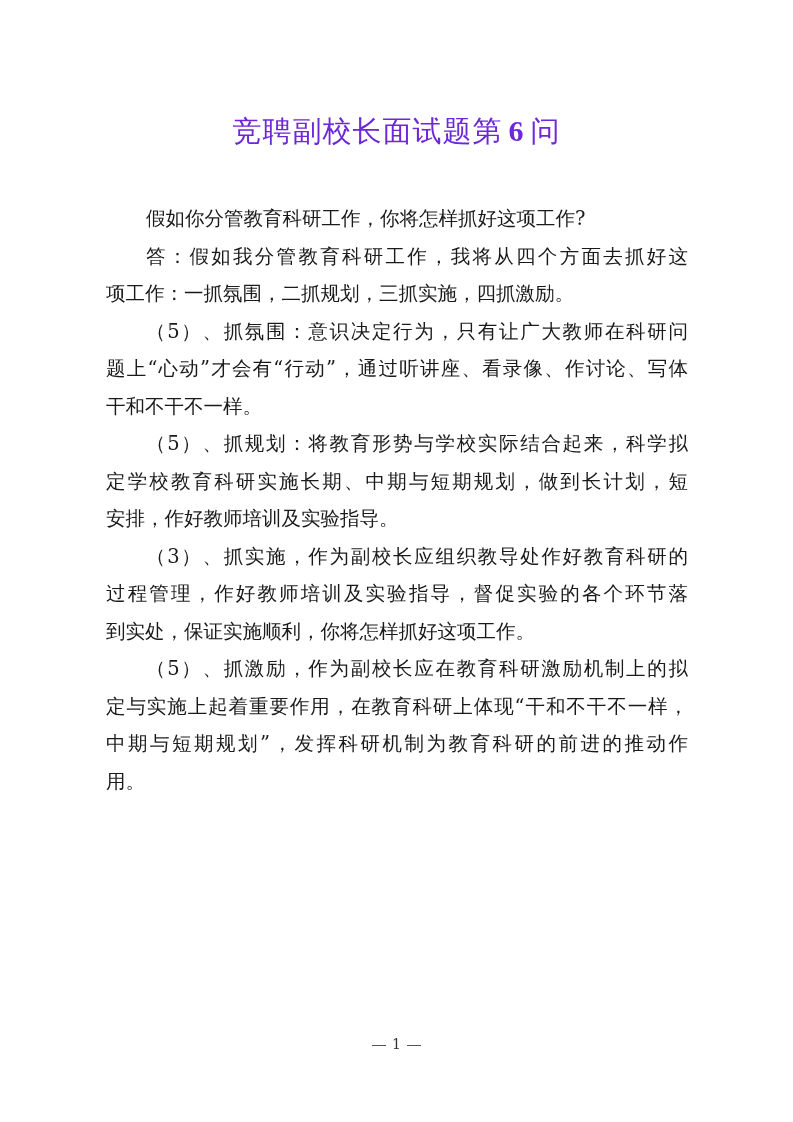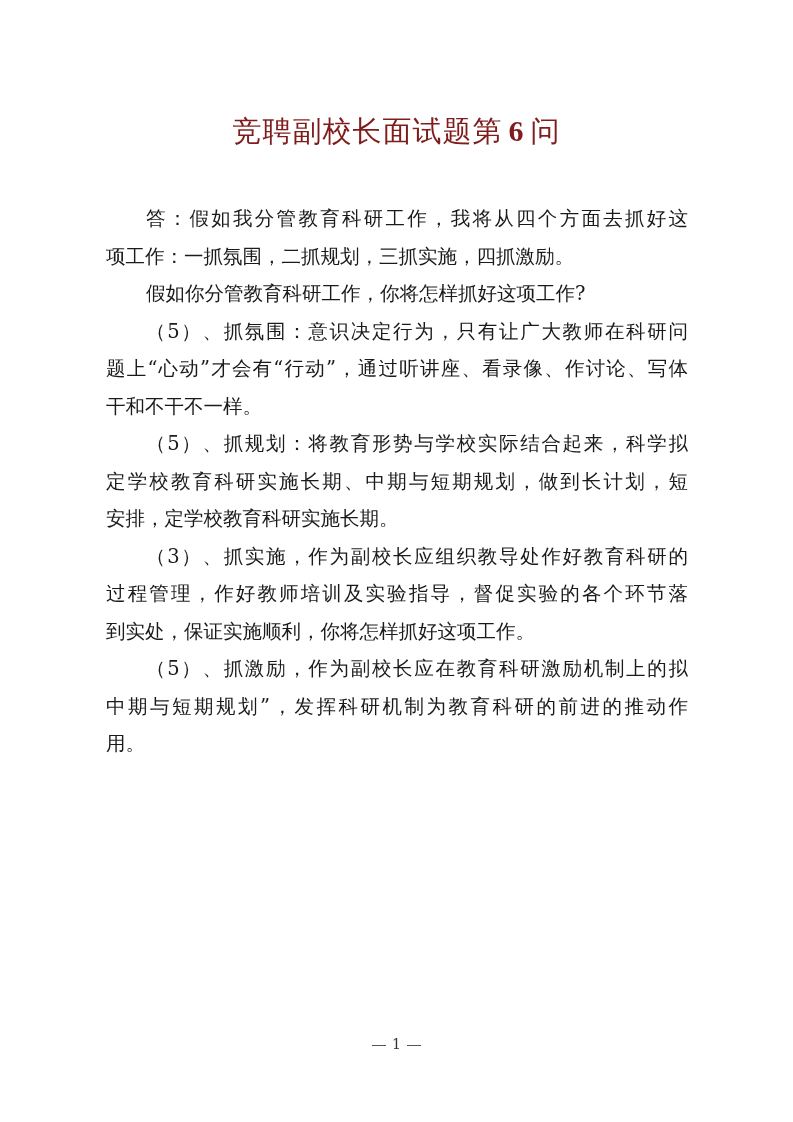--- a/index.html
+++ b/index.html
@@ -25,21 +25,21 @@
     .title {
       position: absolute;
       top: 112px;
       left: 0;
       width: 793px;
       text-align: center;
       font-family: "DejaVu Sans", "Liberation Sans", sans-serif;
       font-size: 29px;
       font-weight: normal;
       letter-spacing: 1px;
-      color: #7f1d1d;
+      color: #6d28d9;
       margin: 0;
     }
     .title .num {
       font-family: "Liberation Serif", "DejaVu Serif", serif;
       font-weight: bold;
       font-size: 30px;
       margin: 0 6px;
     }
     .body-text {
       position: absolute;
@@ -83,48 +83,49 @@
 </head>
 <body>
 
 <div class="page">
 
   <h1 class="title"><span>竞聘副校长面试题第</span><span class="num">6</span><span>问</span></h1>
 
   <div class="body-text">
 
     <div>
-      <div class="line indent">答：假如我分管教育科研工作，我将从四个方面去抓好这</div>
-      <div class="line last">项工作：一抓氛围，二抓规划，三抓实施，四抓激励。</div>
+      <div class="line indent last">假如你分管教育科研工作，你将怎样抓好这项工作?</div>
     </div>
 
     <div>
-      <div class="line indent last">假如你分管教育科研工作，你将怎样抓好这项工作?</div>
+      <div class="line indent">答：假如我分管教育科研工作，我将从四个方面去抓好这</div>
+      <div class="line last">项工作：一抓氛围，二抓规划，三抓实施，四抓激励。</div>
     </div>
 
     <div>
       <div class="line indent">（5）、抓氛围：意识决定行为，只有让广大教师在科研问</div>
       <div class="line">题上“心动”才会有“行动”，通过听讲座、看录像、作讨论、写体</div>
       <div class="line last">干和不干不一样。</div>
     </div>
 
     <div>
       <div class="line indent">（5）、抓规划：将教育形势与学校实际结合起来，科学拟</div>
       <div class="line">定学校教育科研实施长期、中期与短期规划，做到长计划，短</div>
-      <div class="line last">安排，定学校教育科研实施长期。</div>
+      <div class="line last">安排，作好教师培训及实验指导。</div>
     </div>
 
     <div>
       <div class="line indent">（3）、抓实施，作为副校长应组织教导处作好教育科研的</div>
       <div class="line">过程管理，作好教师培训及实验指导，督促实验的各个环节落</div>
       <div class="line last">到实处，保证实施顺利，你将怎样抓好这项工作。</div>
     </div>
 
     <div>
       <div class="line indent">（5）、抓激励，作为副校长应在教育科研激励机制上的拟</div>
+      <div class="line">定与实施上起着重要作用，在教育科研上体现“干和不干不一样，</div>
       <div class="line">中期与短期规划”，发挥科研机制为教育科研的前进的推动作</div>
       <div class="line last">用。</div>
     </div>
 
   </div>
 
   <div class="footer">
     <span class="dash"></span><span>1</span><span class="dash"></span>
   </div>
 

